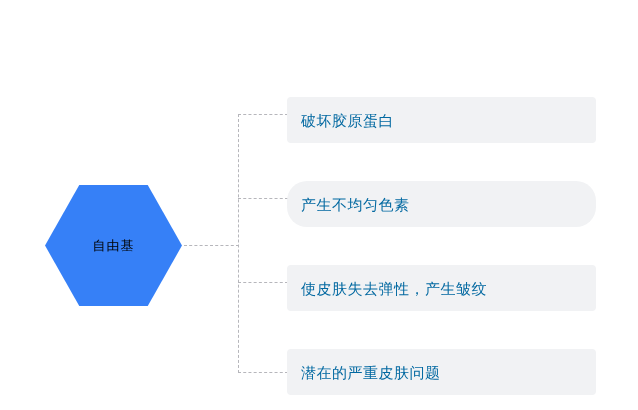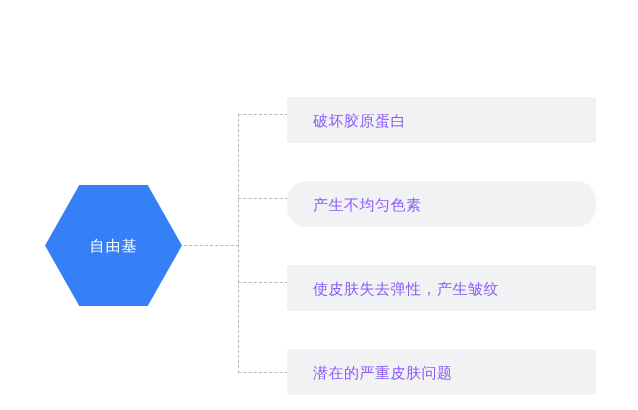--- a/index.html
+++ b/index.html
@@ -86,22 +86,22 @@
     top: 185px;
     width: 137px;
     height: 121px;
     background: #3680f7;
     clip-path: polygon(25% 0%, 75% 0%, 100% 50%, 75% 100%, 25% 100%, 0% 50%);
     display: flex;
     align-items: center;
     justify-content: center;
   }
   .hex-label {
-    color: #ffffff;
-    font-size: 15px;
+    color: #000000;
+    font-size: 13px;
     letter-spacing: 1px;
     line-height: 1;
     user-select: none;
   }
 
   
   .conn { position: absolute; }
 
   .conn-stem {
     left: 184px;
@@ -138,24 +138,24 @@
     border-radius: 4px;
     display: flex;
     align-items: center;
   }
   .item-box-1 { top: 97px; }
   .item-box-2 { top: 181px; border-radius: 20px; }
   .item-box-3 { top: 265px; }
   .item-box-4 { top: 349px; }
 
   .item-text {
-    padding-left: 26px;
+    padding-left: 14px;
     font-size: 15px;
     line-height: 1;
-    color: #8b5cf6;
+    color: #0369a1;
     letter-spacing: 0.5px;
     white-space: nowrap;
   }
 </style>
 </head>
 <body>
 
 <div id="canvas">
 
 

